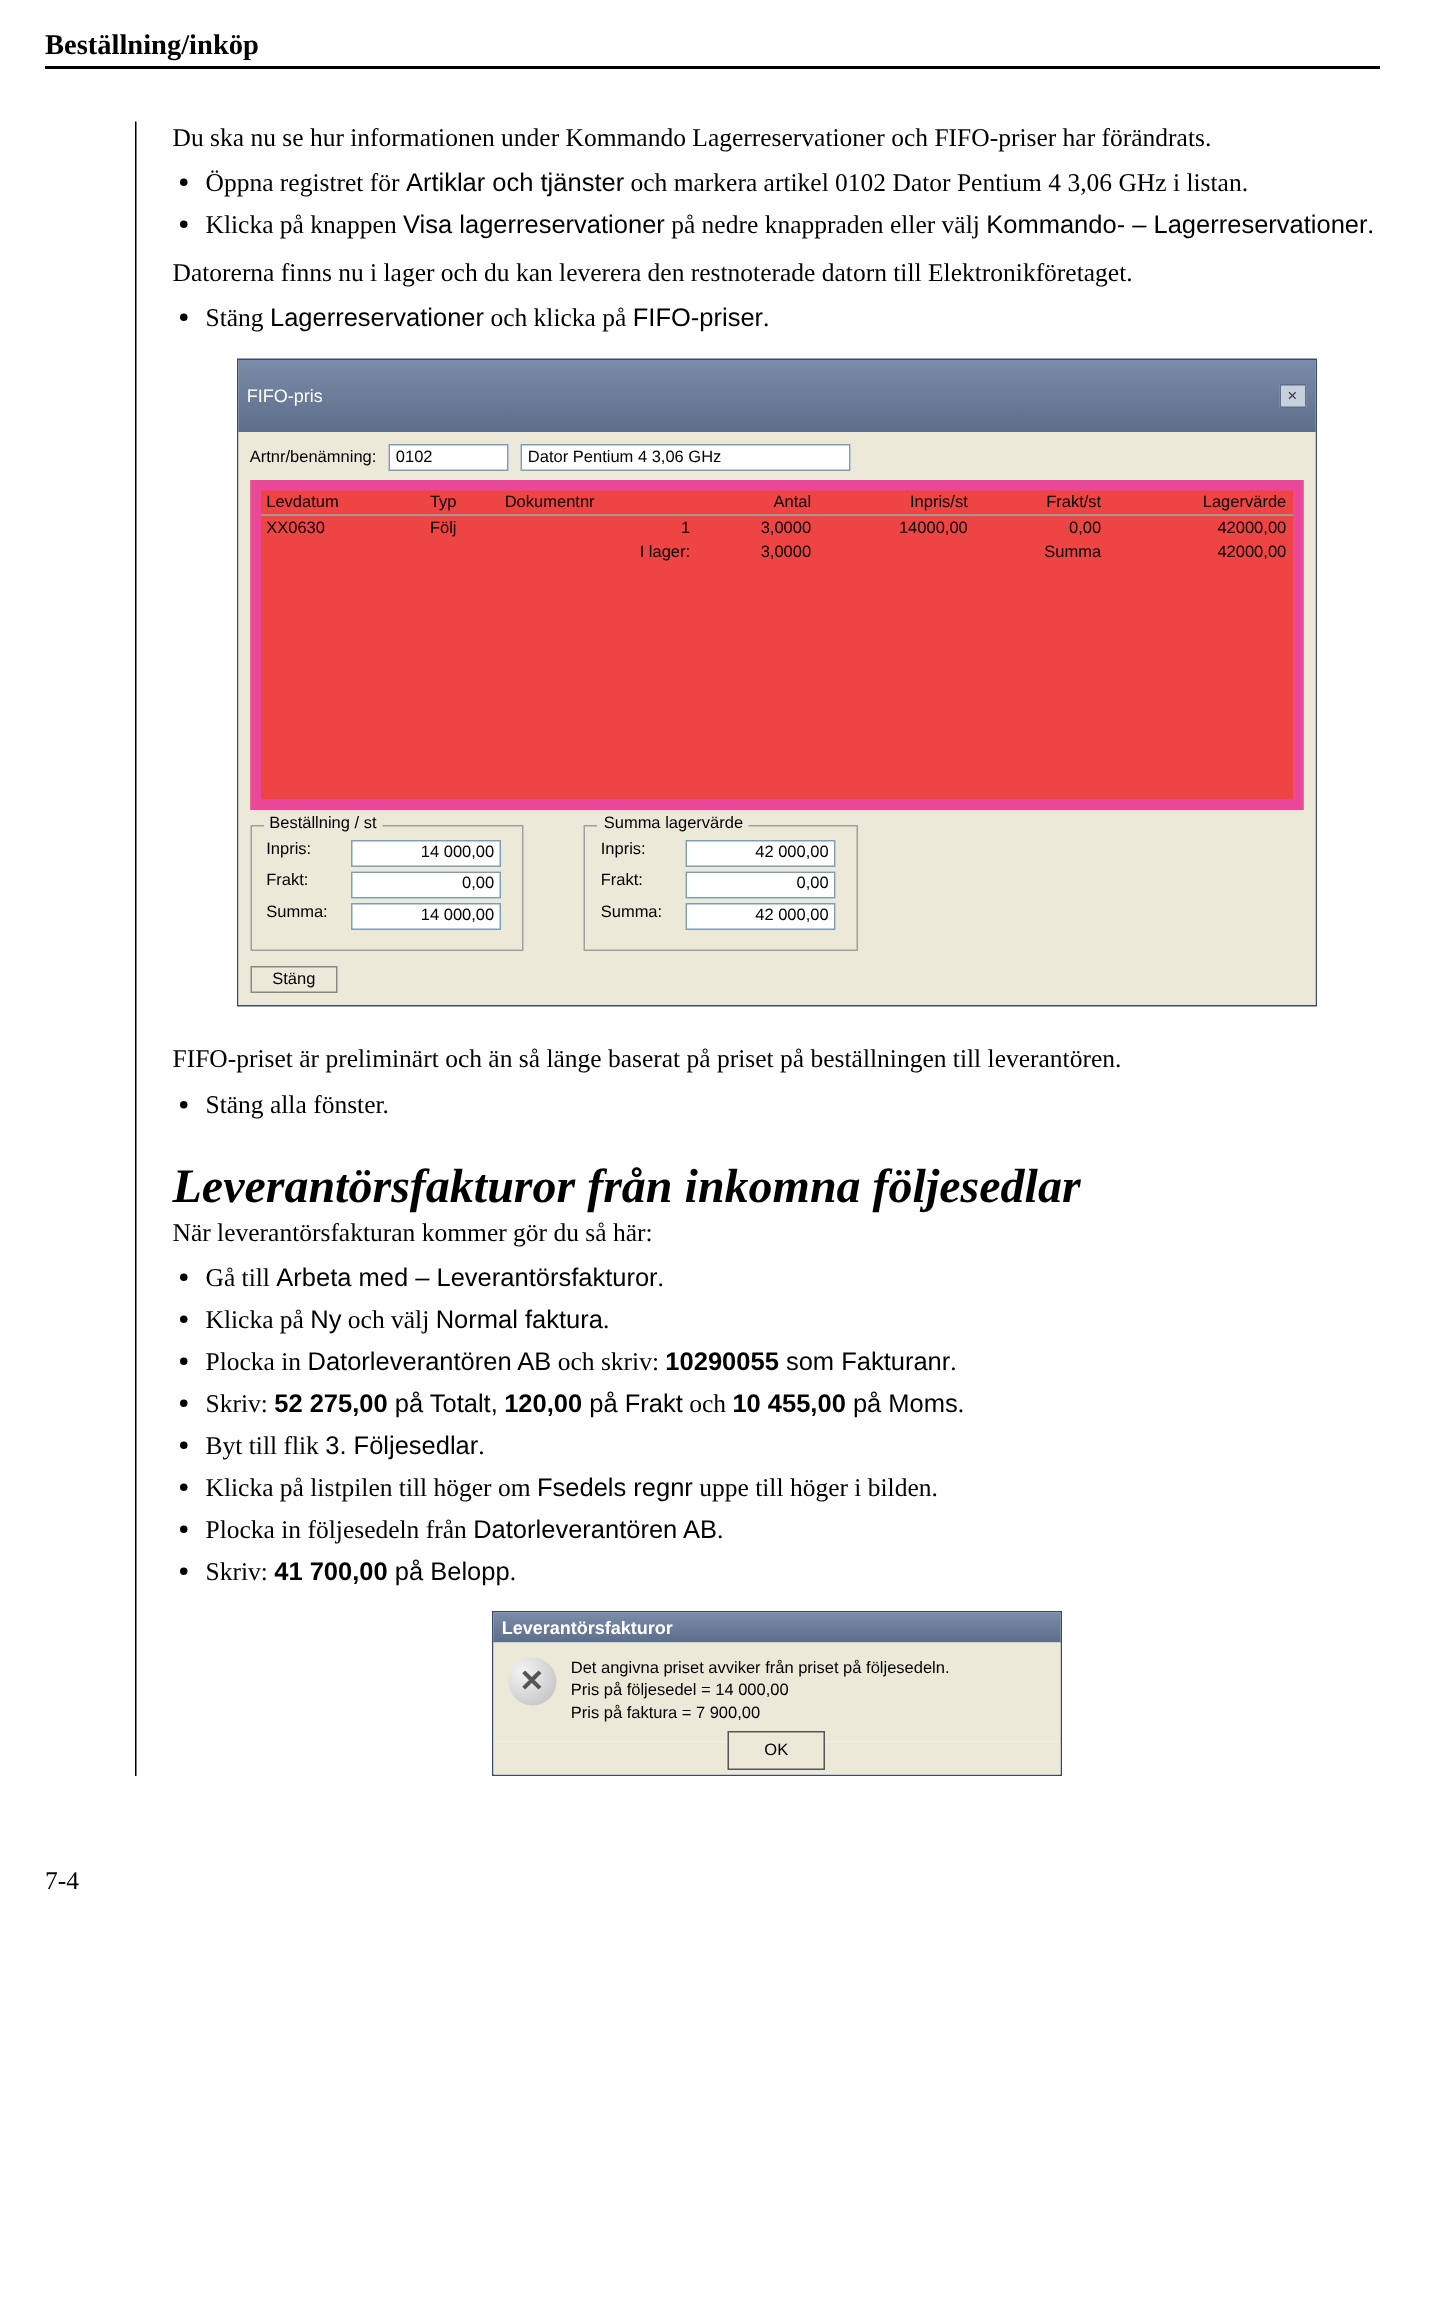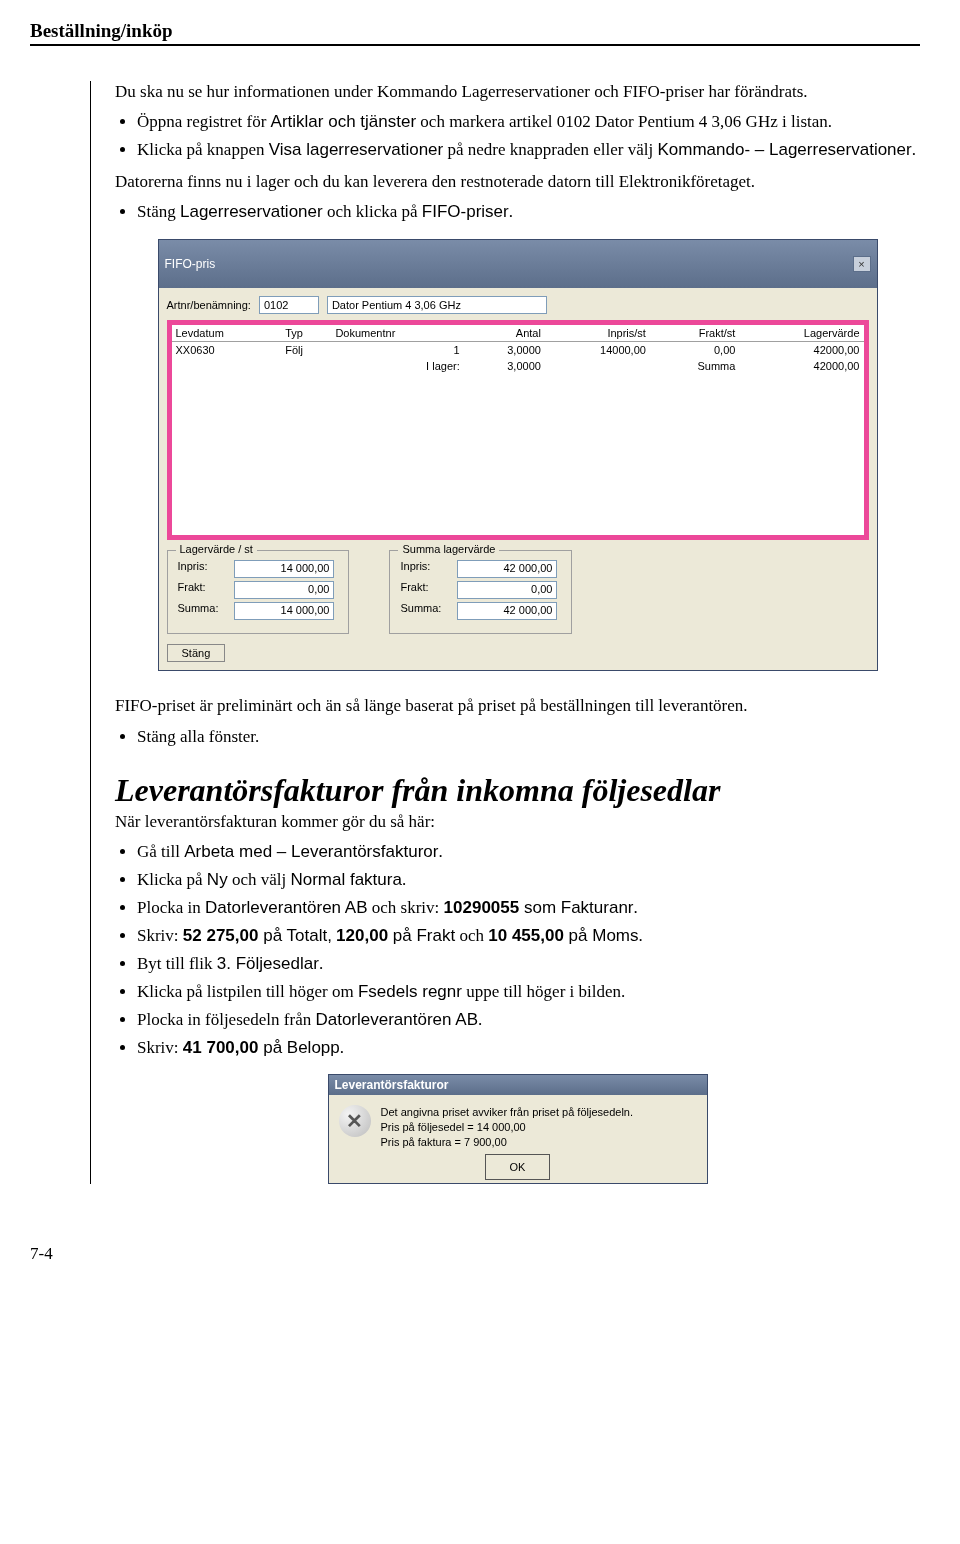--- a/index.html
+++ b/index.html
@@ -87,22 +87,22 @@
   .fifo-label { font-size: 11px; }
   .fifo-field {
     background: #fff;
     border: 1px solid #7f9db9;
     padding: 1px 4px;
     font-size: 11px;
     height: 18px;
     line-height: 14px;
   }
   .fifo-table-wrap {
-    background: #ffffff;
-    border: 5px solid #ec4899;
+    background: #ef4444;
+    border: 7px solid #ec4899;
     height: 220px;
     overflow: hidden;
   }
   .fifo-table {
     width: 100%;
     border-collapse: collapse;
     font-size: 11px;
   }
   .fifo-table th, .fifo-table td {
     padding: 2px 4px;
@@ -226,21 +226,21 @@
       </ul>
 
       <div class="fifo-window">
         <div class="fifo-titlebar">
           <span>FIFO-pris</span>
           <span class="fifo-close">×</span>
         </div>
         <div class="fifo-body">
           <div class="fifo-row">
             <span class="fifo-label">Artnr/benämning:</span>
-            <span class="fifo-field" style="width:60px">0102</span>
+            <span class="fifo-field" style="width:80px">0102</span>
             <span class="fifo-field" style="width:220px">Dator Pentium 4 3,06 GHz</span>
           </div>
 
           <div class="fifo-table-wrap">
             <table class="fifo-table">
               <thead>
                 <tr>
                   <th>Levdatum</th>
                   <th>Typ</th>
                   <th>Dokumentnr</th>
@@ -268,21 +268,21 @@
                   <td class="num"></td>
                   <td class="num">Summa</td>
                   <td class="num">42000,00</td>
                 </tr>
               </tbody>
             </table>
           </div>
 
           <div class="fifo-bottom">
             <div class="fieldset">
-              <span class="legend">Lagervärde / st</span>
+              <span class="legend">Beställning / st</span>
               <div class="fs-row">
                   <span>Inpris:</span>
                   <span class="val">14 000,00</span>
                 </div>
               <div class="fs-row">
                   <span>Frakt:</span>
                   <span class="val">0,00</span>
                 </div>
               <div class="fs-row">
                   <span>Summa:</span>

